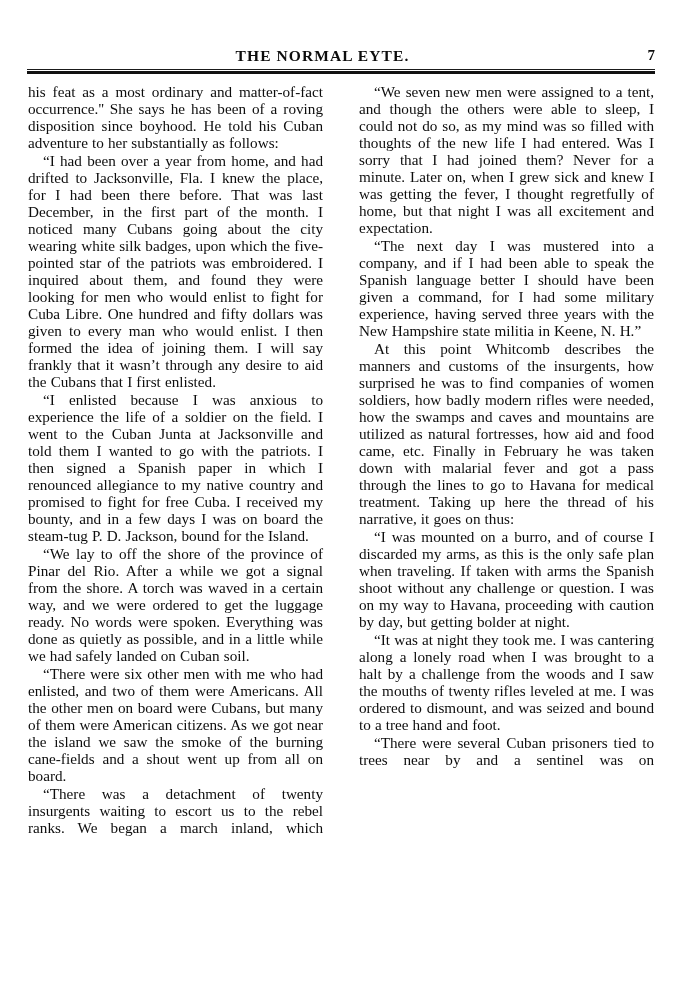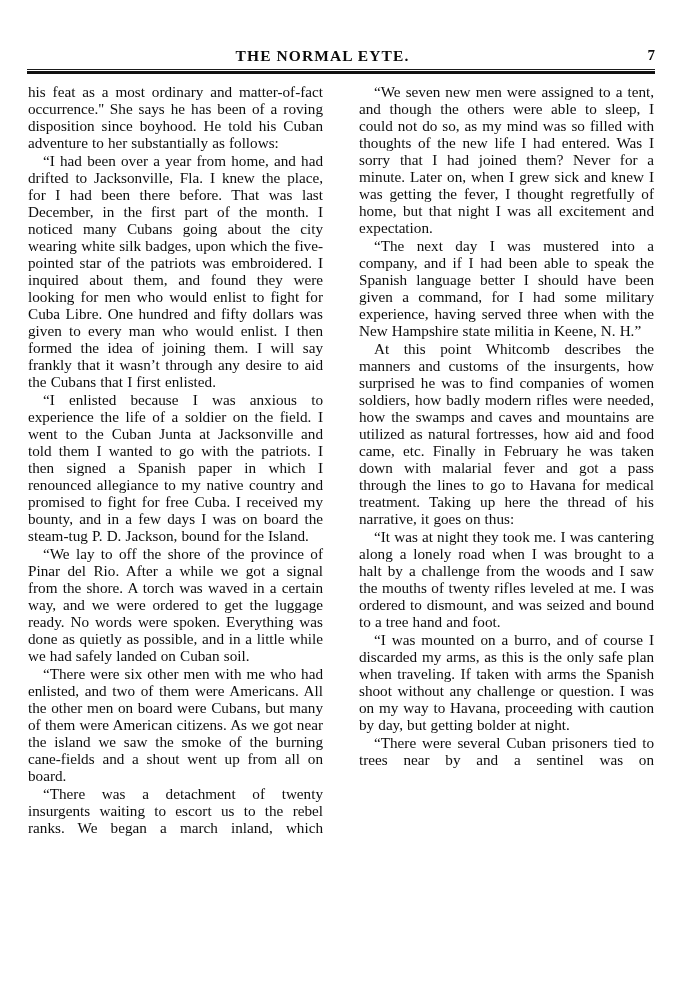--- a/index.html
+++ b/index.html
@@ -140,22 +140,22 @@
       <p class="cont">his feat as a most ordinary and matter-of-fact occurrence.'' She says he has been of a roving disposition since boyhood. He told his Cuban adventure to her substantially as follows:</p>
       <p class="indent">“I had been over a year from home, and had drifted to Jacksonville, Fla. I knew the place, for I had been there before. That was last December, in the first part of the month. I noticed many Cubans going about the city wearing white silk badges, upon which the five-pointed star of the patriots was embroidered. I inquired about them, and found they were looking for men who would enlist to fight for Cuba Libre. One hundred and fifty dollars was given to every man who would enlist. I then formed the idea of joining them. I will say frankly that it wasn’t through any desire to aid the Cubans that I first enlisted.</p>
       <p class="indent">“I enlisted because I was anxious to experience the life of a soldier on the field. I went to the Cuban Junta at Jacksonville and told them I wanted to go with the patriots. I then signed a Spanish paper in which I renounced allegiance to my native country and promised to fight for free Cuba. I received my bounty, and in a few days I was on board the steam-tug P. D. Jackson, bound for the Island.</p>
       <p class="indent">“We lay to off the shore of the province of Pinar del Rio. After a while we got a signal from the shore. A torch was waved in a certain way, and we were ordered to get the luggage ready. No words were spoken. Everything was done as quietly as possible, and in a little while we had safely landed on Cuban soil.</p>
       <p class="indent">“There were six other men with me who had enlisted, and two of them were Americans. All the other men on board were Cubans, but many of them were American citizens. As we got near the island we saw the smoke of the burning cane-fields and a shout went up from all on board.</p>
       <p class="indent runon">“There was a detachment of twenty insurgents waiting to escort us to the rebel ranks. We began a march inland, which</p>
     </div>
 
     <div class="col col-right">
       <p class="indent">“We seven new men were assigned to a tent, and though the others were able to sleep, I could not do so, as my mind was so filled with thoughts of the new life I had entered. Was I sorry that I had joined them? Never for a minute. Later on, when I grew sick and knew I was getting the fever, I thought regretfully of home, but that night I was all excitement and expectation.</p>
-      <p class="indent">“The next day I was mustered into a company, and if I had been able to speak the Spanish language better I should have been given a command, for I had some military experience, having served three when with the New Hampshire state militia in Keene, N. H.”</p>
+      <p class="indent">“The next day I was mustered into a company, and if I had been able to speak the Spanish language better I should have been given a command, for I had some military experience, having served three years with the New Hampshire state militia in Keene, N. H.”</p>
       <p class="indent">At this point Whitcomb describes the manners and customs of the insurgents, how surprised he was to find companies of women soldiers, how badly modern rifles were needed, how the swamps and caves and mountains are utilized as natural fortresses, how aid and food came, etc. Finally in February he was taken down with malarial fever and got a pass through the lines to go to Havana for medical treatment. Taking up here the thread of his narrative, it goes on thus:</p>
+      <p class="indent">“I was mounted on a burro, and of course I discarded my arms, as this is the only safe plan when traveling. If taken with arms the Spanish shoot without any challenge or question. I was on my way to Havana, proceeding with caution by day, but getting bolder at night.</p>
       <p class="indent">“It was at night they took me. I was cantering along a lonely road when I was brought to a halt by a challenge from the woods and I saw the mouths of twenty rifles leveled at me. I was ordered to dismount, and was seized and bound to a tree hand and foot.</p>
-      <p class="indent">“I was mounted on a burro, and of course I discarded my arms, as this is the only safe plan when traveling. If taken with arms the Spanish shoot without any challenge or question. I was on my way to Havana, proceeding with caution by day, but getting bolder at night.</p>
       <p class="indent runon">“There were several Cuban prisoners tied to trees near by and a sentinel was on</p>
     </div>
 
   </div>
 
 </div>
 
 </body></html>

